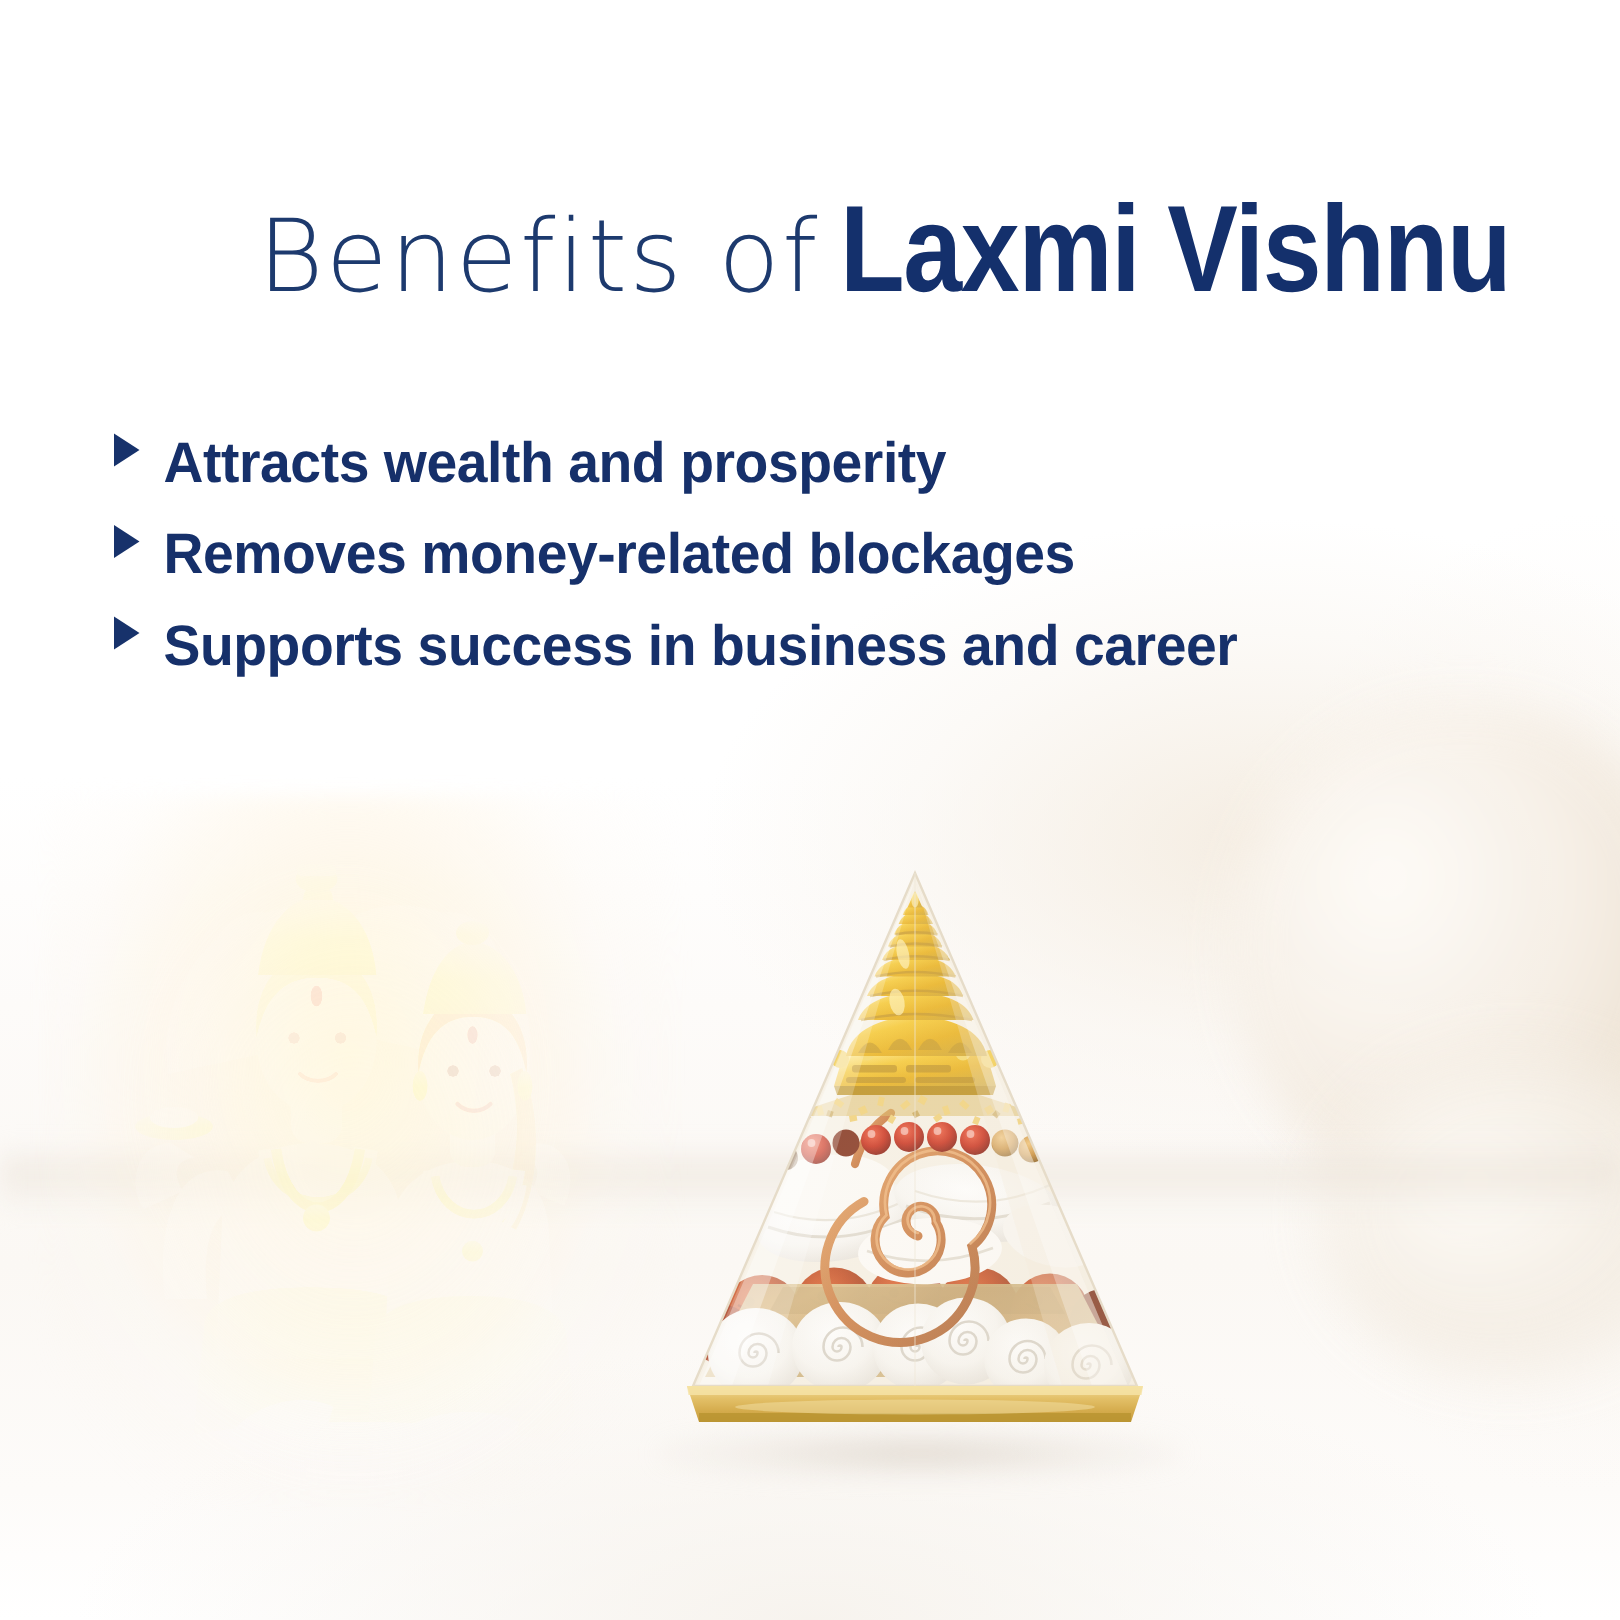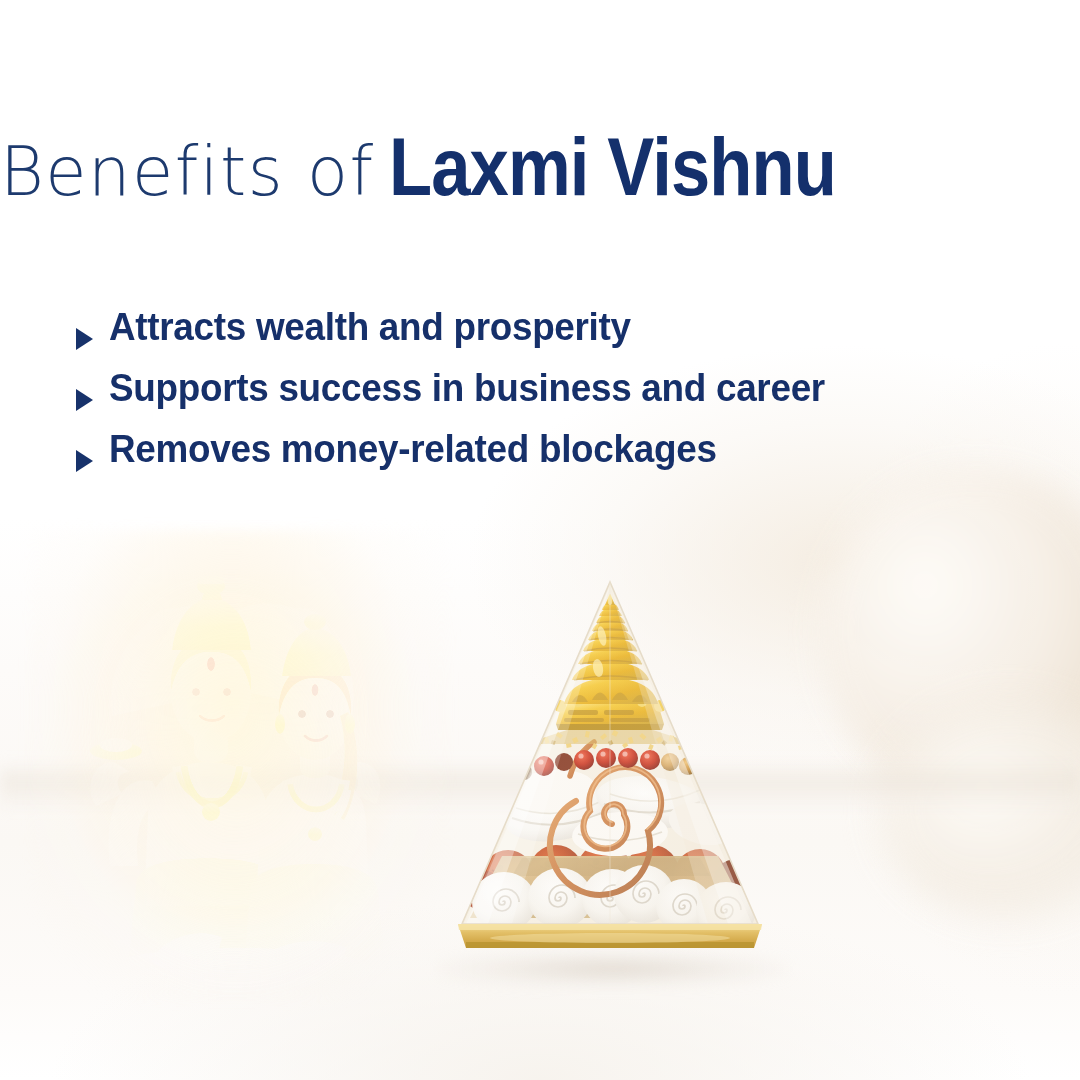--- a/index.html
+++ b/index.html
@@ -40,21 +40,21 @@
   .bokeh-right2{
     position:absolute;right:-60px;top:700px;width:260px;height:220px;
     border-radius:50%;
     background:radial-gradient(ellipse at 40% 40%, #fffdf9 0%, #f3ece2 55%, rgba(243,236,226,0) 100%);
     filter:blur(18px);opacity:.85;
   }
 
   
   .headline{
     position:absolute;left:0;right:0;top:126px;
-    text-align:left;
+    text-align:right;
     white-space:nowrap;
     line-height:1;
   }
   .hl-light{
     font-family:"DejaVu Sans","Liberation Sans",sans-serif;
     font-weight:300;
     font-size:67px;
     letter-spacing:1.5px;
     color:#1d3a6e;
     vertical-align:baseline;
@@ -71,21 +71,21 @@
     margin-left:14px;
     vertical-align:baseline;
   }
 
   
   .benefits{
     position:absolute;left:76px;top:288px;
     width:900px;
   }
   .benefit-row{
-    display:flex;align-items:flex-end;
+    display:flex;align-items:flex-start;
     height:61px;
   }
   .bullet-tri{
     width:0;height:0;
     border-left:17px solid #17326b;
     border-top:11px solid transparent;
     border-bottom:11px solid transparent;
     margin-right:16px;
     flex:0 0 auto;
     position:relative;top:1px;
@@ -140,25 +140,25 @@
     <span class="hl-light">Benefits of</span><span class="hl-bold">Laxmi Vishnu</span>
   </div>
 
   <div class="benefits">
     <div class="benefit-row">
       <span class="bullet-tri"></span>
       <span class="benefit-text">Attracts wealth and prosperity</span>
     </div>
     <div class="benefit-row">
       <span class="bullet-tri"></span>
-      <span class="benefit-text">Supports success in business and career</span>
+      <span class="benefit-text">Removes money-related blockages</span>
     </div>
     <div class="benefit-row">
       <span class="bullet-tri"></span>
-      <span class="benefit-text">Removes money-related blockages</span>
+      <span class="benefit-text">Supports success in business and career</span>
     </div>
   </div>
 
   <div class="wm-glow"></div>
   <div class="deity-wm">
     <svg viewBox="0 0 370 440" width="370" height="440" xmlns="http://www.w3.org/2000/svg">
       <defs>
         <linearGradient id="wmGold" x1="0" y1="0" x2="0" y2="1">
           <stop offset="0%" stop-color="#f7d98c"></stop>
             <stop offset="55%" stop-color="#eec76a"></stop>

